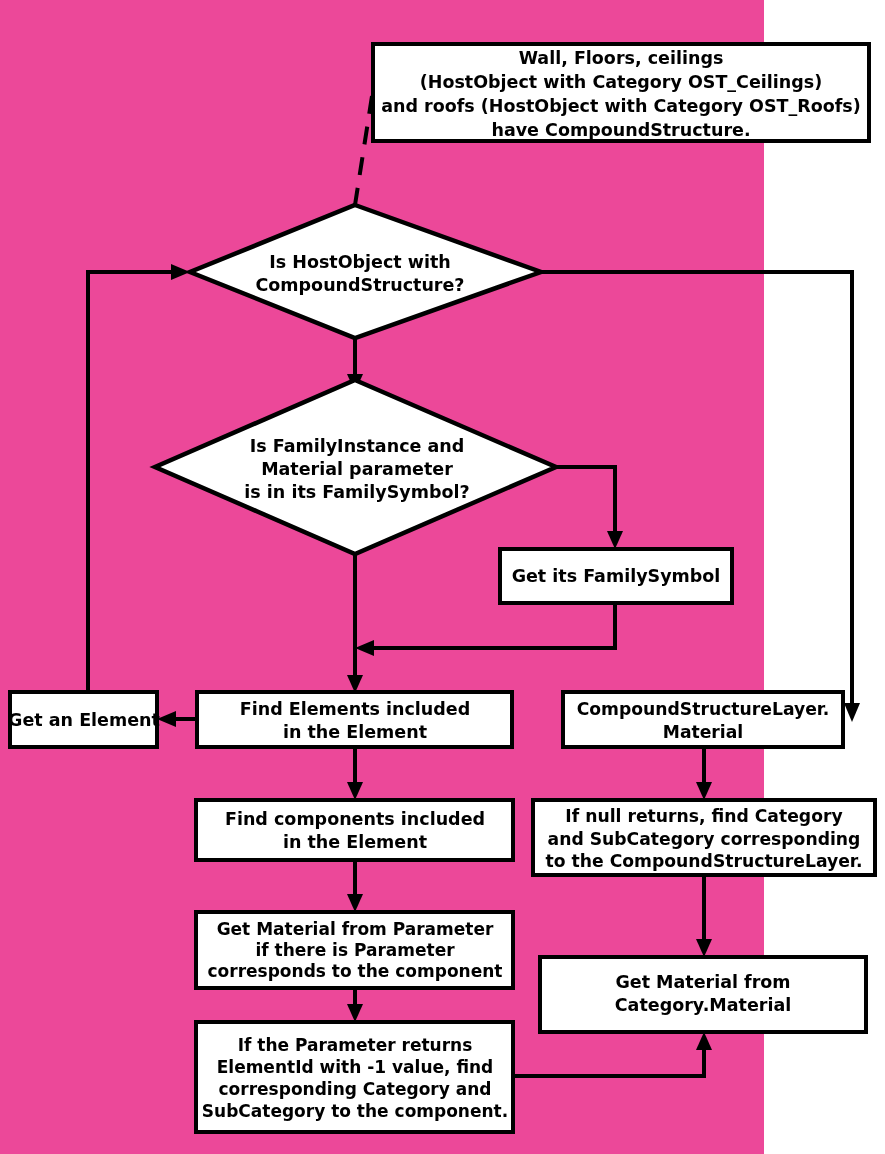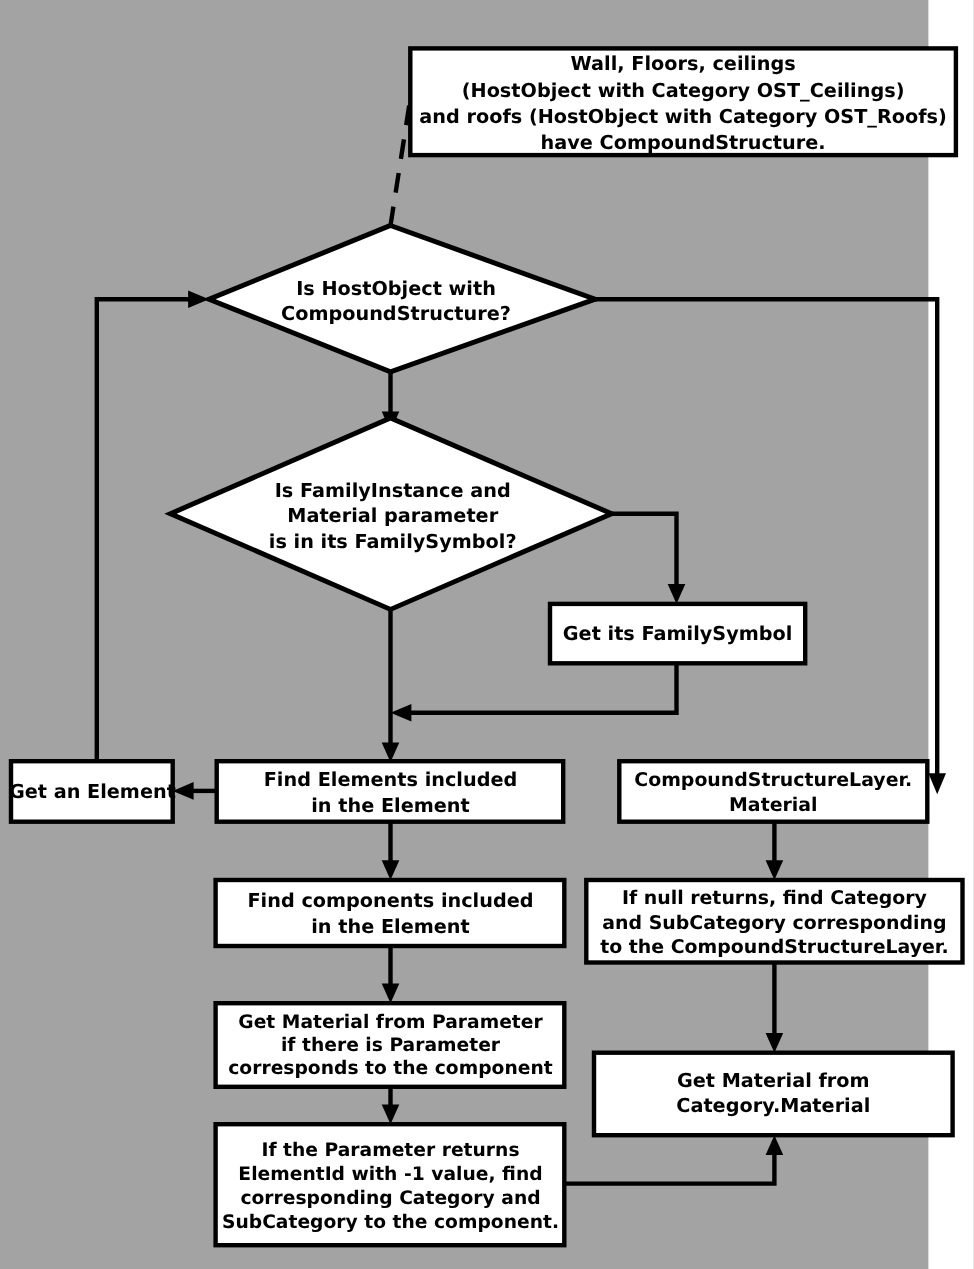--- a/index.html
+++ b/index.html
@@ -9,23 +9,23 @@
     background: #ffffff;
   }
   body {
     width: 885px;
     height: 1154px;
     font-family: "DejaVu Sans", "Liberation Sans", sans-serif;
     overflow: hidden;
   }
   #flowchart-root {
     position: relative;
-    width: 844px;
+    width: 764px;
     height: 1154px;
-    background: #a3a3a3;
+    background: #ec4899;
   }
   svg.flow-svg {
     position: absolute;
     top: 0;
     left: 0;
     width: 885px;
     height: 1154px;
     display: block;
   }
   .node-shape {

